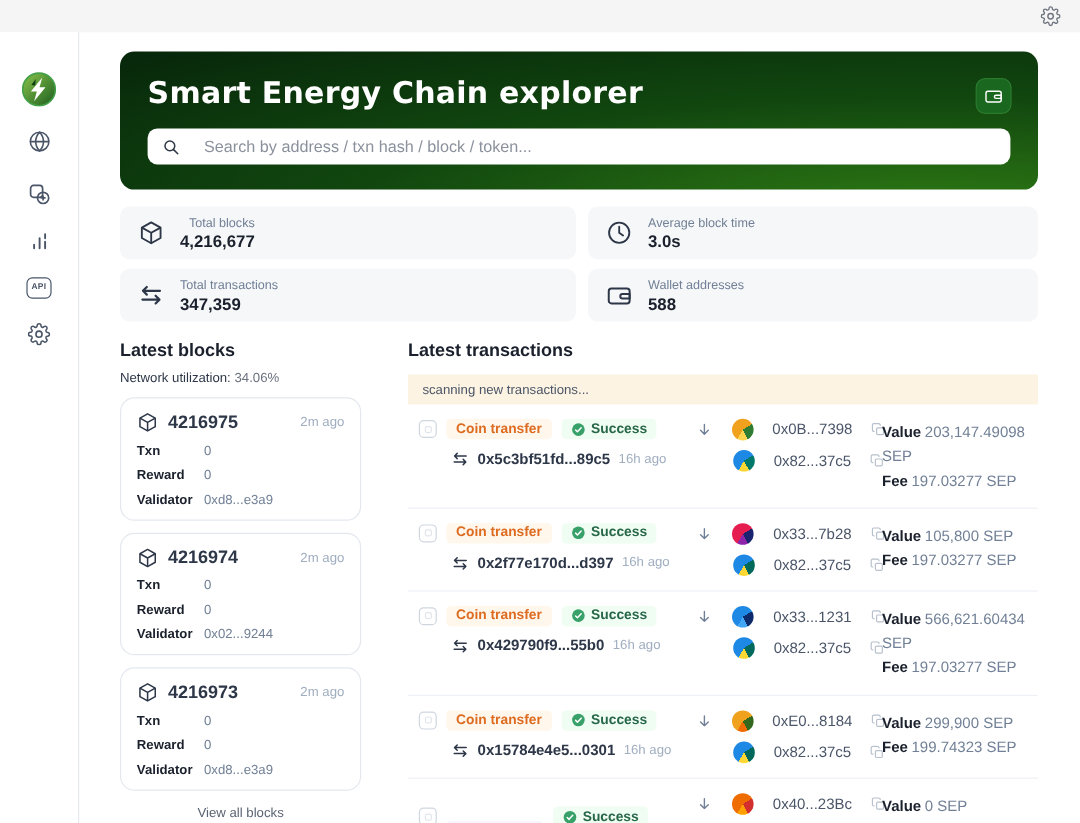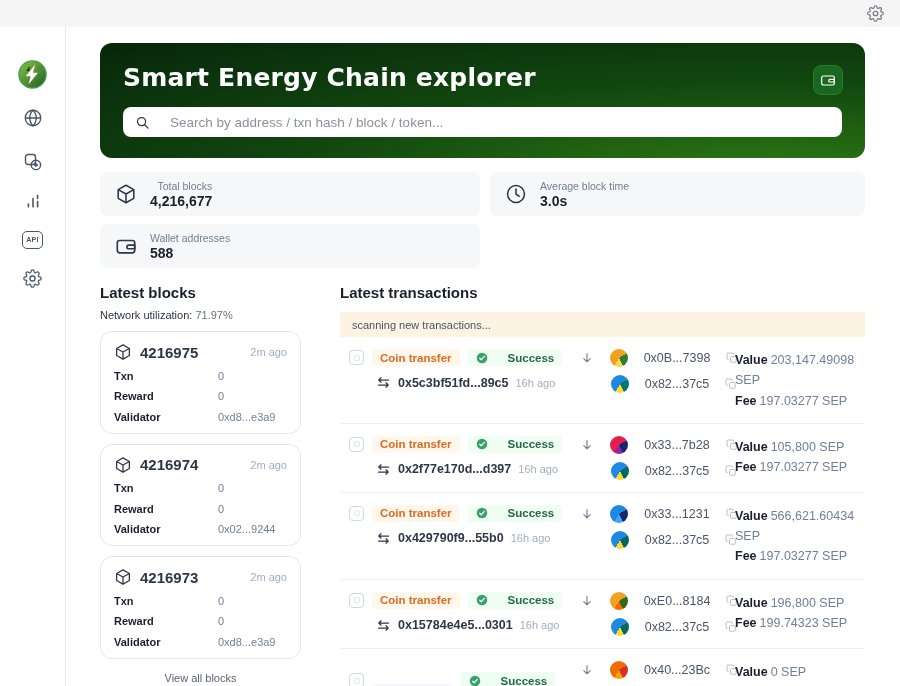--- a/index.html
+++ b/index.html
@@ -46,42 +46,42 @@
   
   .blocks { position: absolute; left: 100px; top: 284px; width: 201px; }
   .section-title { font-size: 15px; font-weight: 700; color: #1a202c; }
   .net-util { margin-top: 8px; font-size: 11px; color: #2d3748; }
   .net-util .val { color: #6b7280; }
   .bcard { margin-top: 10px; border: 1px solid #e4e8ee; border-radius: 12px; padding: 11px 13px 10px; background: #fff; }
   .bcard-head { display: flex; align-items: center; gap: 8px; }
   .bcard-head .cube { width: 18px; height: 18px; color: #2d3748; flex: none; }
   .block-num { font-size: 15px; font-weight: 700; color: #2d3748; cursor: pointer; }
   .bcard-head .age { margin-left: auto; font-size: 11px; color: #a0aec0; }
-  .brow { display: flex; margin-top: 8.5px; font-size: 11px; align-items: center; gap: 48px; }
+  .brow { display: flex; margin-top: 8.5px; font-size: 11px; align-items: center; }
   .brow .bl { width: 56px; font-weight: 700; color: #1a202c; }
   .brow .bv { color: #718096; }
   .view-all { margin-top: 13px; text-align: center; font-size: 11px; color: #5a6472; cursor: pointer; }
 
   
   .txns { position: absolute; left: 340px; top: 284px; width: 525px; }
   .scan-banner { margin-top: 11px; height: 25px; background: #fcf3e2; border-radius: 0;
     display: flex; align-items: center; padding: 0 12px; font-size: 11px; color: #4a5568; }
   .trow { display: flex; padding: 12px 0 12px 9px; align-items: flex-start; }
   .trow + .trow { border-top: 1px solid #eef1f5; }
   .colA { width: 234px; flex: none; }
   .colB { width: 152px; flex: none; }
   .colC { flex: 1; font-size: 12.5px; line-height: 1.62; color: #718096; padding-top: 1px; }
   .line1 { display: flex; align-items: center; gap: 8px; }
   .type-icon { width: 15px; height: 15px; border: 1.5px solid #cfd6df; border-radius: 4px; flex: none; position: relative; }
   .type-icon::after { content: ""; position: absolute; left: 3.5px; top: 3.5px; right: 3.5px; bottom: 3.5px;
     border-radius: 2px; border: 1px solid #e1e6ec; }
   .tag { font-size: 11.5px; font-weight: 600; padding: 2.5px 8px; border-radius: 4px; cursor: pointer; }
   .tag.orange { color: #dd6b20; background: #fff7ec; }
   .tag.purple { color: #805ad5; background: #f8f5ff; margin-top: 23px; }
-  .status { display: flex; align-items: flex-end; gap: 20px; font-size: 11.5px; font-weight: 700;
+  .status { display: flex; align-items: flex-end; gap: 5px; font-size: 11.5px; font-weight: 700;
     color: #276749; background: #f0fdf2; padding: 2.5px 8px; border-radius: 4px; }
   .status svg { width: 12px; height: 12px; }
   .line2 { margin-top: 9px; padding-left: 27px; display: flex; align-items: center; gap: 7px; }
   .line2 .xfer { width: 15px; height: 15px; color: #2d3748; flex: none; }
   .tx-hash { font-size: 12.5px; font-weight: 700; color: #2d3748; cursor: pointer; }
   .tx-age { font-size: 11px; color: #a0aec0; }
   .addr-line { display: flex; align-items: center; gap: 16px; height: 18px; justify-content: center; }
   .addr-line + .addr-line { margin-top: 8px; }
   .dir-arrow { width: 14px; height: 14px; color: #718096; flex: none; }
   .dir-spacer { width: 14px; flex: none; }
@@ -220,34 +220,43 @@
     <svg class="s-icon" viewBox="0 0 24 24">
         <use href="#i-clock"></use>
       </svg>
     <div>
         <div class="stat-label">Average block time</div>
       <div class="stat-value">3.0s</div>
       </div>
   </div>
   <div class="stat-card">
     <svg class="s-icon" viewBox="0 0 24 24">
+        <use href="#i-xfer"></use>
+      </svg>
+    <div>
+        <div class="stat-label">Total transactions</div>
+      <div class="stat-value">347,359</div>
+      </div>
+  </div>
+  <div class="stat-card">
+    <svg class="s-icon" viewBox="0 0 24 24">
         <use href="#i-wallet"></use>
       </svg>
     <div>
         <div class="stat-label">Wallet addresses</div>
       <div class="stat-value">588</div>
       </div>
   </div>
 </div>
 
 <div class="blocks">
   <div class="section-title">Latest blocks</div>
   <div class="net-util">
     <span>Network utilization:</span>
-    <span class="val">71.97%</span>
+    <span class="val">34.06%</span>
   </div>
 
   <div class="bcard">
     <div class="bcard-head">
       <svg class="cube" viewBox="0 0 24 24">
           <use href="#i-cube"></use>
         </svg>
       <span class="block-num">4216975</span>
       <span class="age">2m ago</span>
     </div>
@@ -488,21 +497,21 @@
       <div class="addr-line">
         <span class="dir-spacer"></span>
         <span class="avatar" style="background: conic-gradient(from 210deg, rgb(30, 136, 229) 0deg, rgb(30, 136, 229) 58%, rgb(0, 105, 92) 58%, rgb(0, 105, 92) 84%, rgb(253, 216, 53) 84%, rgb(253, 216, 53) 100%);"></span>
         <span class="addr">0x82...37c5</span>
         <svg class="copy" viewBox="0 0 24 24">
             <use href="#i-copy"></use>
           </svg>
       </div>
     </div>
     <div class="colC">
-      <div><span class="lbl">Value</span><span>196,800 SEP</span></div>
+      <div><span class="lbl">Value</span><span>299,900 SEP</span></div>
       <div><span class="lbl">Fee</span><span>199.74323 SEP</span></div>
     </div>
   </div>
 
   <div class="trow">
     <div class="colA">
       <div class="line1">
         <span class="type-icon"></span>
         <span class="tag purple">Transaction</span>
         <span class="status">

